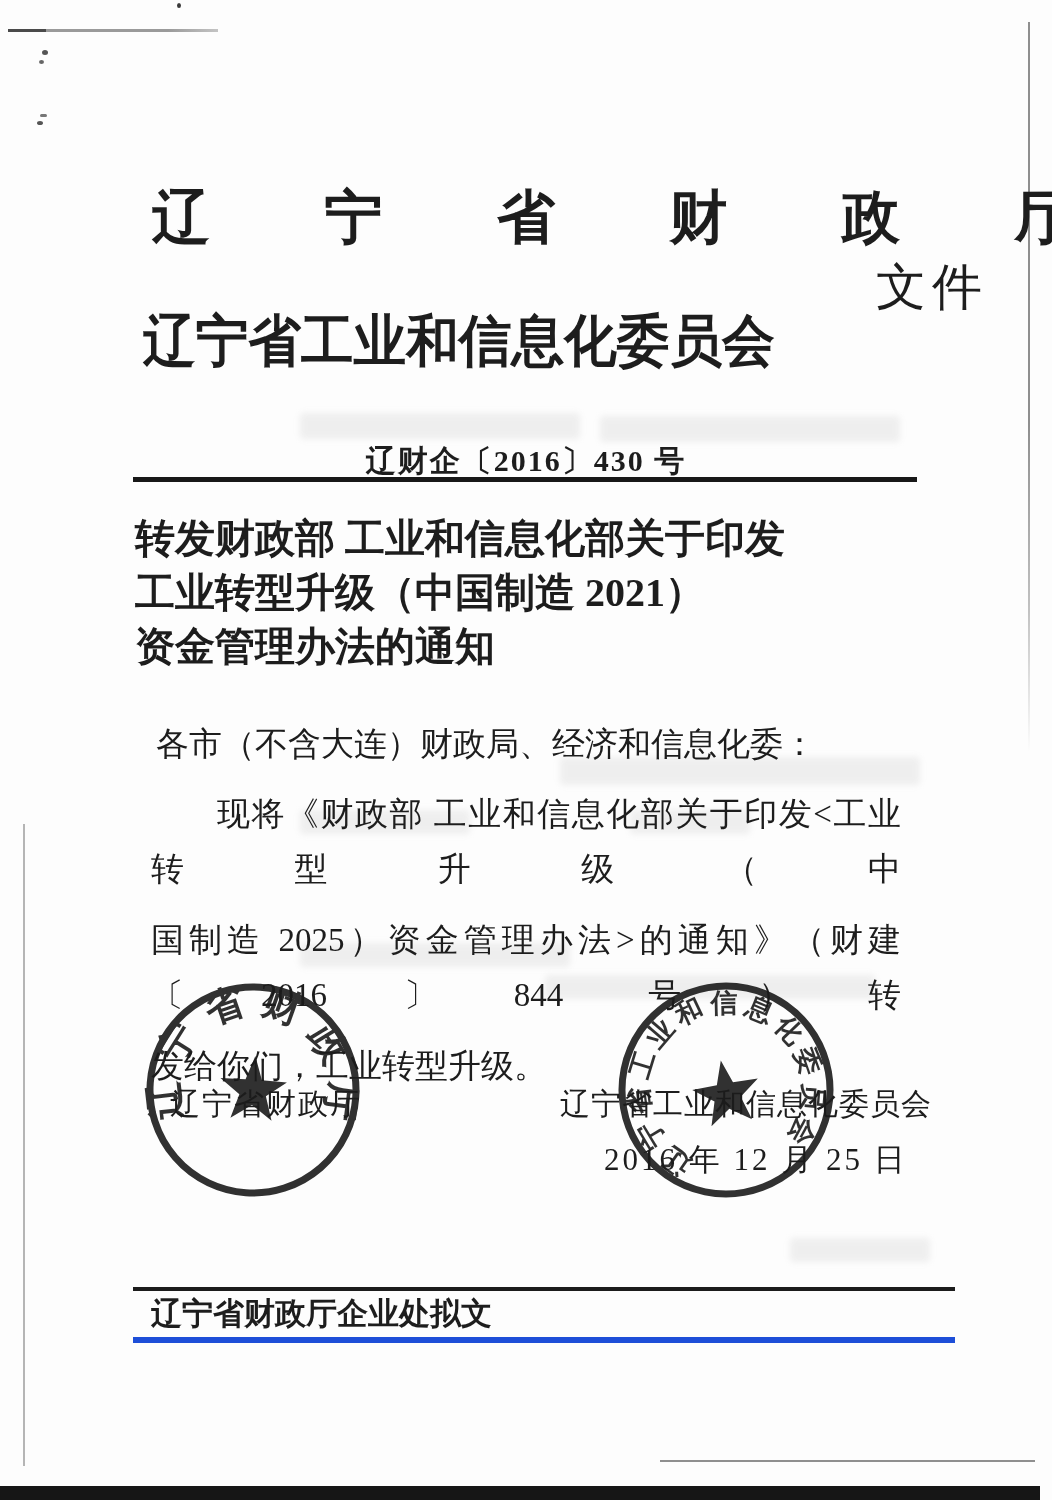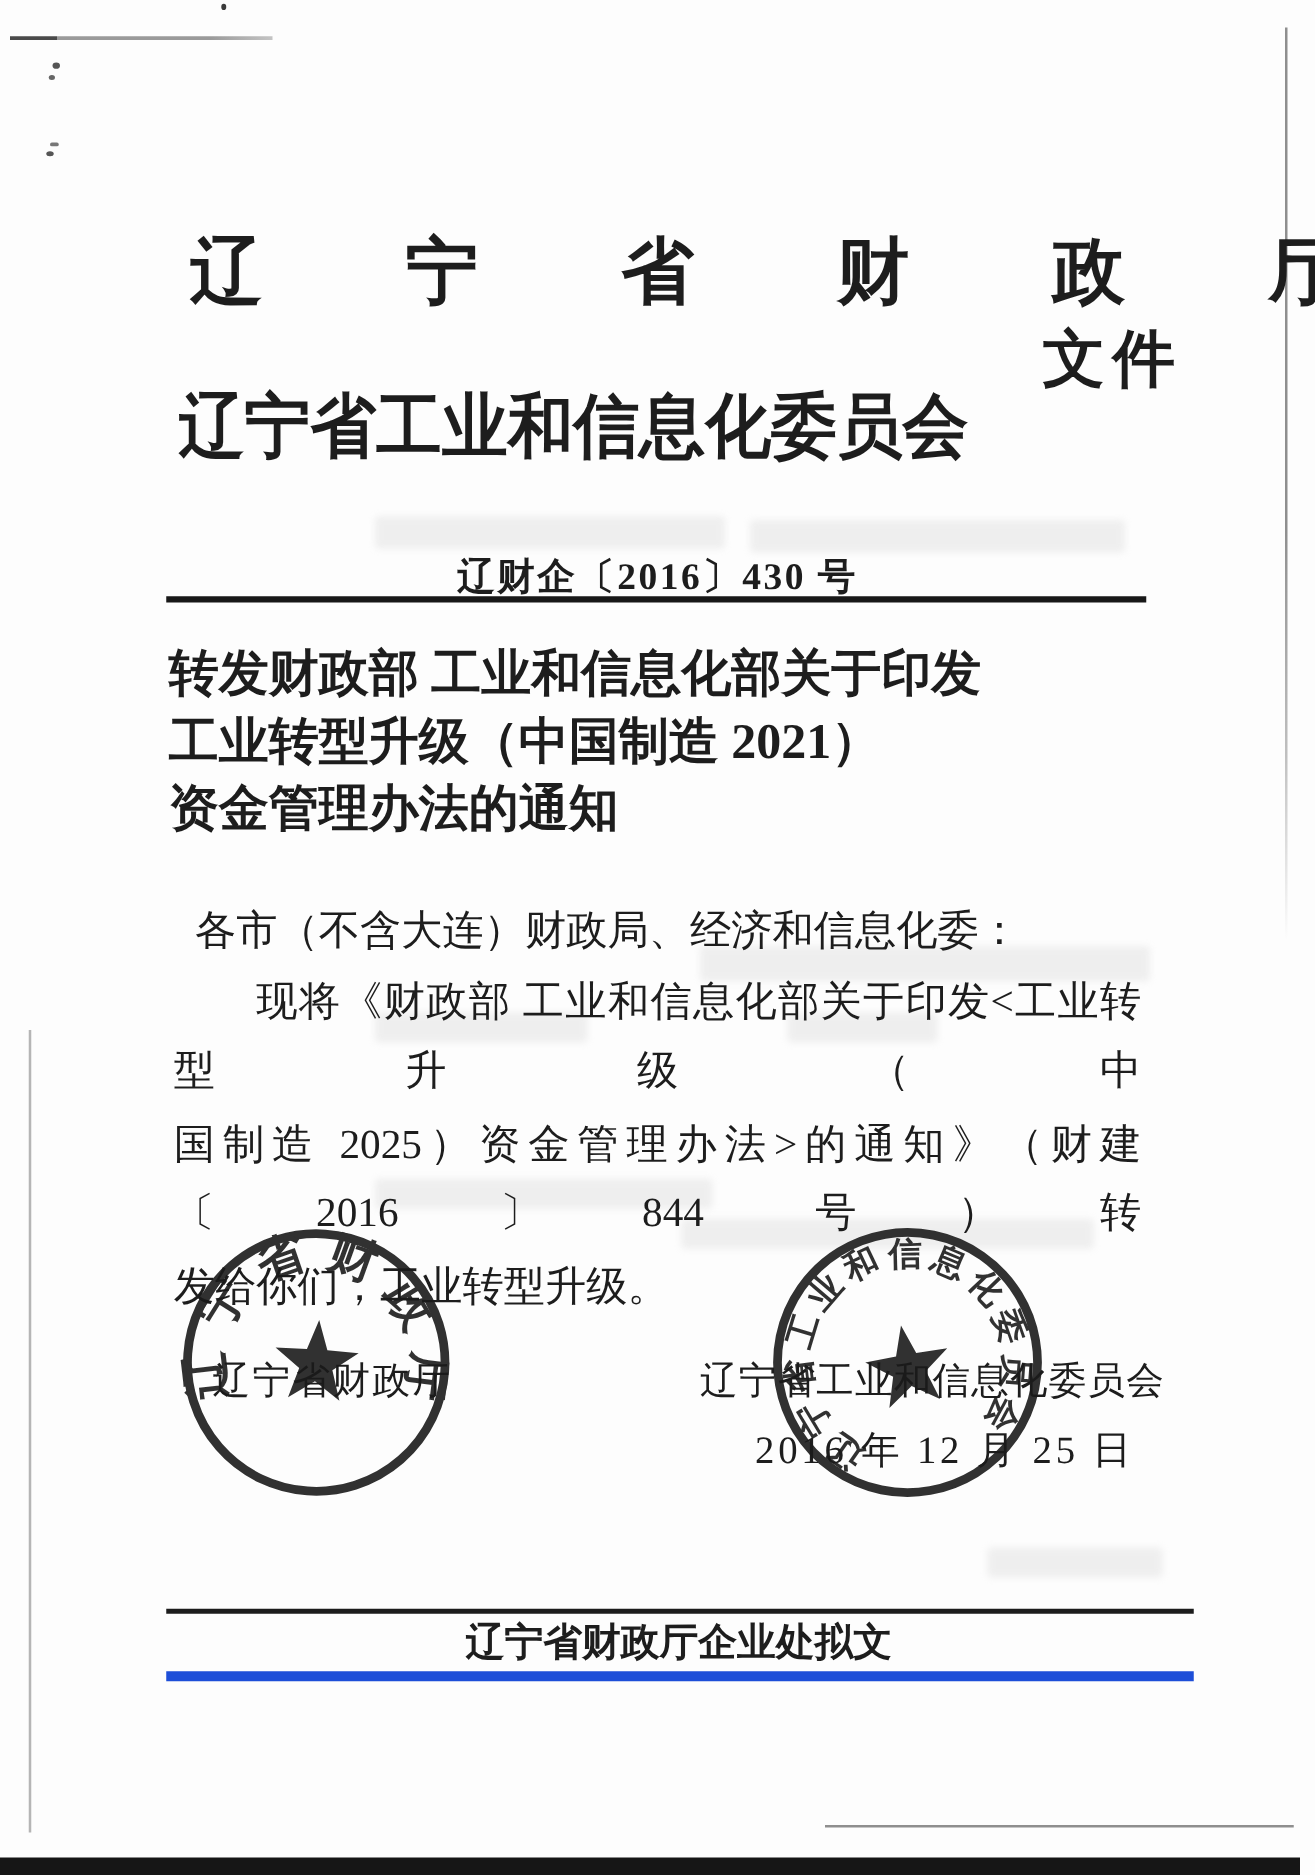--- a/index.html
+++ b/index.html
@@ -4,46 +4,46 @@
 <style>
   html,body{margin:0;padding:0;background:#ffffff;}
   .page{
     position:relative;width:1052px;height:1500px;overflow:hidden;
     background:#fdfdfd;color:#1d1d1d;
     font-family:"Liberation Serif","DejaVu Serif",serif;
   }
   .abs{position:absolute;}
   
   .org1{top:186px;left:152px;font-size:58px;font-weight:bold;letter-spacing:50px;line-height:1.1;white-space:nowrap;}
-  .doctype{top:254px;left:834px;font-size:50px;font-weight:bold;letter-spacing:6px;white-space:nowrap;}
+  .doctype{top:254px;left:876px;font-size:50px;font-weight:normal;letter-spacing:6px;white-space:nowrap;}
   .org2{top:304px;left:143px;font-size:56px;font-weight:bold;white-space:nowrap;transform:scaleX(.94);transform-origin:left top;}
   .docnum{top:441px;left:135px;width:782px;text-align:center;font-size:30px;font-weight:bold;letter-spacing:2px;}
   .rule-top{top:477px;left:133px;width:784px;height:5px;background:#181818;}
   
   .title{top:512px;left:135px;width:782px;font-size:40px;font-weight:bold;line-height:54px;}
   
   .salutation{top:722px;left:156px;font-size:33px;white-space:nowrap;}
   .paragraph{top:771px;left:135px;width:782px;font-size:33px;line-height:55px;}
-  .para-line{margin:4px;}
+  .para-line{margin:16px;}
   .para-just{text-align:justify;text-align-last:justify;}
   .indent{text-indent:2em;}
   
   .sig{font-size:30px;white-space:nowrap;letter-spacing:2px;}
   .sig-left{top:1084px;left:170px;}
   .sig-right{top:1084px;left:560px;letter-spacing:1px;}
   .sig-date{top:1139px;left:604px;font-size:31px;letter-spacing:3px;white-space:nowrap;}
   
   .stamp{position:absolute;pointer-events:none;}
   .stamp text{font-family:"Liberation Serif","DejaVu Serif",serif;}
   
   .footer{
     top:1287px;left:133px;width:784px;height:42px;box-sizing:content-box;
-    border-top:4px solid #1c1c1c;border-bottom:8px solid #1d4ed8;
+    border-top:4px solid #1c1c1c;border-bottom:6px solid #1d4ed8;
     display:flex;align-items:center;justify-content:space-between;
-    padding:2px 20px 2px 18px;font-size:31px;font-weight:bold;flex-direction:column;
+    padding:2px 20px 2px 18px;font-size:31px;font-weight:bold;
   }
   
   .art{position:absolute;}
   .ghost{position:absolute;background:#c6c6c6;opacity:.26;filter:blur(3px);border-radius:3px;}
 </style>
 </head>
 <body>
 
 <div class="page">
 

